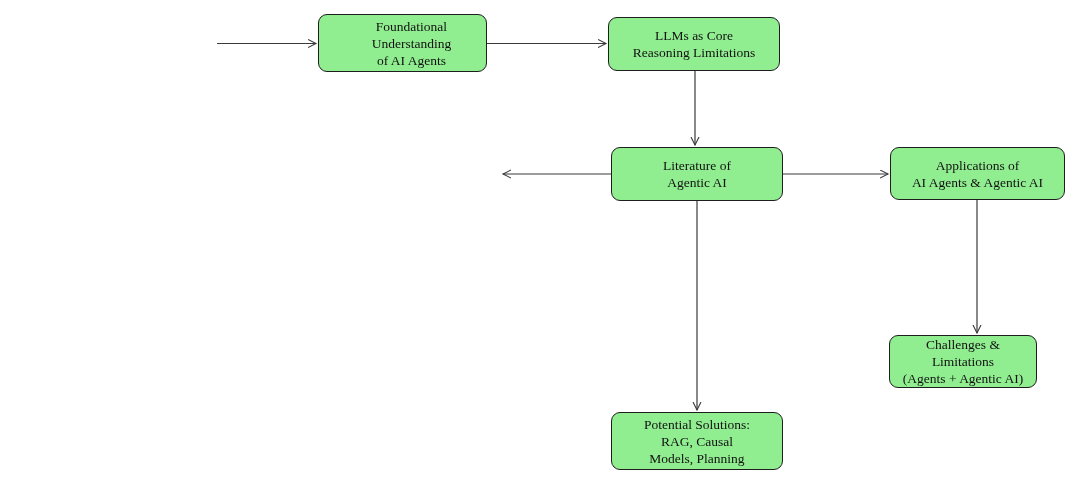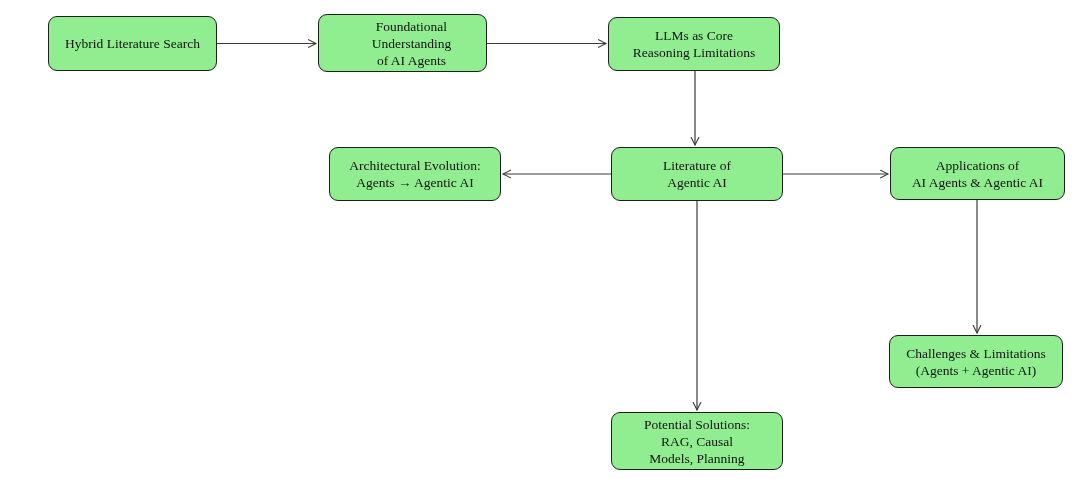--- a/index.html
+++ b/index.html
@@ -40,21 +40,21 @@
   .node .label {
     white-space: pre-line;
   }
   
   #n-hybrid        { left:  48px; top:  16px; width: 169px; height: 55px; }
   #n-foundational  { left: 318px; top:  14px; width: 169px; height: 58px; padding-left: 24px; }
   #n-llms          { left: 608px; top:  17px; width: 172px; height: 54px; }
   #n-architectural { left: 329px; top: 147px; width: 172px; height: 54px; }
   #n-emergence     { left: 611px; top: 147px; width: 172px; height: 54px; }
   #n-applications  { left: 890px; top: 147px; width: 175px; height: 53px; }
-  #n-challenges    { left: 889px; top: 335px; width: 174px; height: 53px; }
+  #n-challenges    { left: 889px; top: 335px; width: 148px; height: 53px; }
   #n-potential     { left: 611px; top: 412px; width: 172px; height: 58px; text-align: center; }
 </style>
 </head>
 <body>
 
 <div id="canvas">
 
   <svg id="edges-svg" viewBox="0 0 1080 479" xmlns="http://www.w3.org/2000/svg">
     <defs>
       <marker id="arrowhead" markerWidth="11" markerHeight="11" refX="8" refY="4.5" orient="auto" markerUnits="userSpaceOnUse">
@@ -63,39 +63,32 @@
     </defs>
     <line x1="217" y1="43.5" x2="316" y2="43.5" stroke="#3a3a3a" stroke-width="1.2" marker-end="url(#arrowhead)"></line>
     <line x1="487" y1="43.5" x2="606" y2="43.5" stroke="#3a3a3a" stroke-width="1.2" marker-end="url(#arrowhead)"></line>
     <line x1="695" y1="71" x2="695" y2="145" stroke="#3a3a3a" stroke-width="1.2" marker-end="url(#arrowhead)"></line>
     <line x1="611" y1="174" x2="503" y2="174" stroke="#3a3a3a" stroke-width="1.2" marker-end="url(#arrowhead)"></line>
     <line x1="783" y1="174" x2="888" y2="174" stroke="#3a3a3a" stroke-width="1.2" marker-end="url(#arrowhead)"></line>
     <line x1="977" y1="200" x2="977" y2="333" stroke="#3a3a3a" stroke-width="1.2" marker-end="url(#arrowhead)"></line>
     <line x1="697" y1="201" x2="697" y2="410" stroke="#3a3a3a" stroke-width="1.2" marker-end="url(#arrowhead)"></line>
   </svg>
 
-  <div class="node" id="n-hybrid">
-    <span class="label">Hybrid Literature Search</span>
-  </div>
 
   <div class="node" id="n-foundational">
     <span class="label">Foundational
 Understanding
 of AI Agents</span>
   </div>
 
   <div class="node" id="n-llms">
     <span class="label">LLMs as Core
 Reasoning Limitations</span>
   </div>
 
-  <div class="node" id="n-architectural">
-    <span class="label">Architectural Evolution:
-Agents → Agentic AI</span>
-  </div>
 
   <div class="node" id="n-emergence">
     <span class="label">Literature of
 Agentic AI</span>
   </div>
 
   <div class="node" id="n-applications">
     <span class="label">Applications of
 AI Agents &amp; Agentic AI</span>
   </div>

